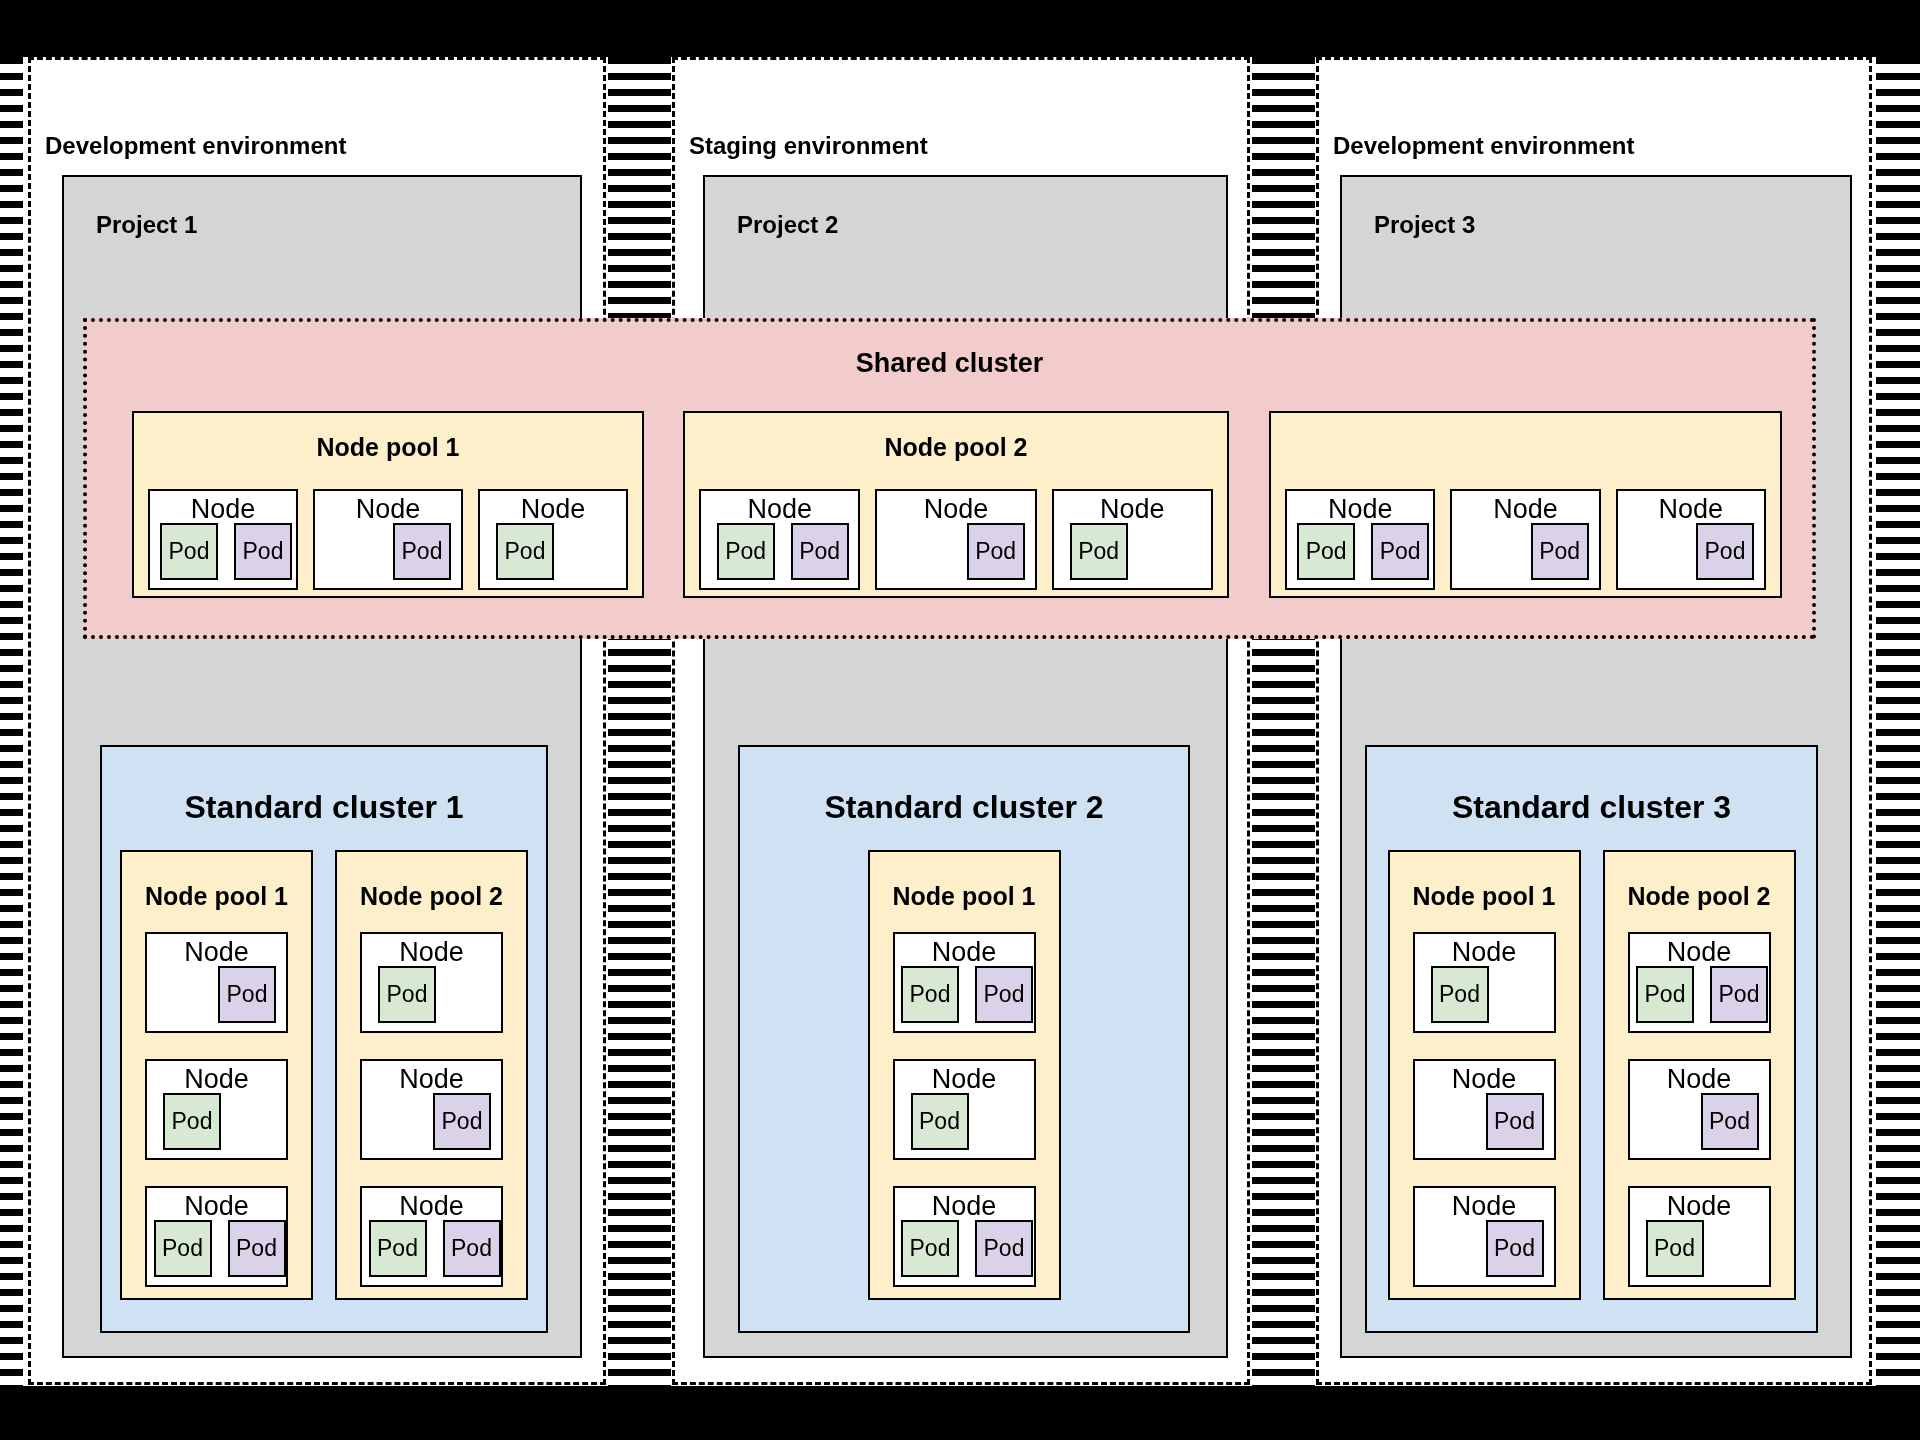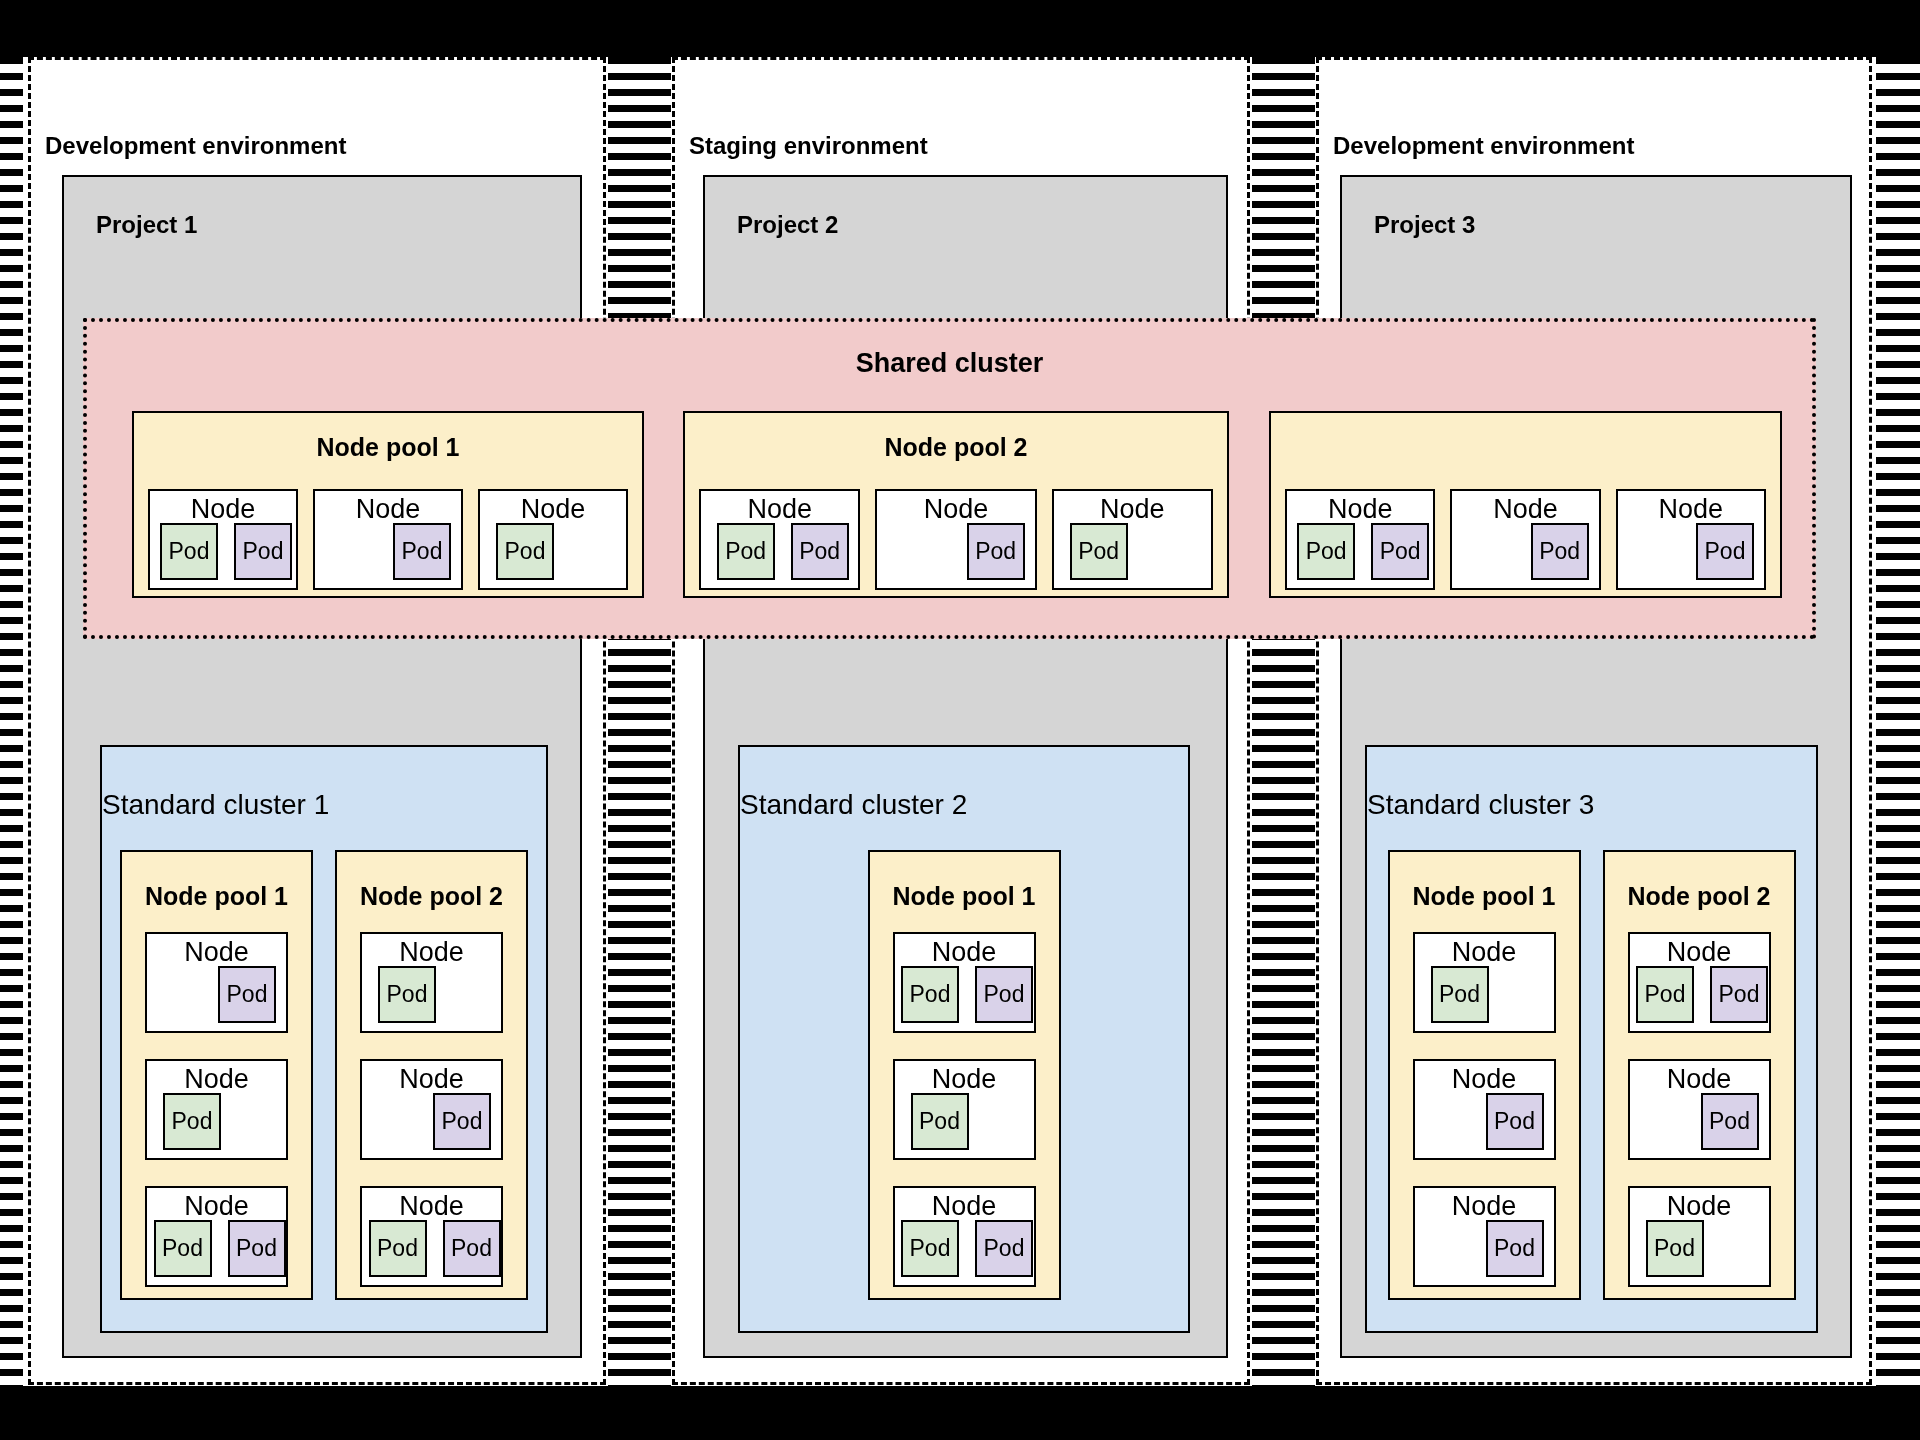--- a/index.html
+++ b/index.html
@@ -36,21 +36,21 @@
   .project { position:absolute; top:115px; height:1183px; background:var(--gray); border:2px solid var(--frame); }
   #env-dev .project     { left:31px; width:520px; }
   #env-staging .project { left:28px; width:525px; }
   #env-prod .project    { left:21px; width:512px; }
   .project-title { position:absolute; top:34px; left:32px; font-weight:bold; font-size:24px; }
 
   .cluster { position:absolute; top:568px; height:588px; background:var(--blue); border:2px solid var(--frame); }
   #env-dev .cluster     { left:36px; width:448px; }
   #env-staging .cluster { left:33px; width:452px; }
   #env-prod .cluster    { left:23px; width:453px; }
-  .cluster-title { position:absolute; top:42px; left:0; right:0; text-align:left; font-weight:normal; font-size:28px; }
+  .cluster-title { position:absolute; top:42px; left:0; right:0; text-align:center; font-weight:bold; font-size:32px; }
   .cluster-pools { position:absolute; top:103px; left:0; right:0; display:flex; justify-content:center; gap:22px; }
 
   .shared {
     position:absolute; left:83px; top:318px; width:1733px; height:321px;
     background:var(--pink); border:4px dotted var(--frame); z-index:5;
   }
   .shared-title { position:absolute; top:26px; left:0; right:0; text-align:center; font-weight:bold; font-size:27px; }
 
   .pool { background:var(--yellow); border:2px solid var(--frame); position:relative; }
   .pool-title { position:absolute; left:0; right:0; text-align:center; font-weight:bold; font-size:25px; }

